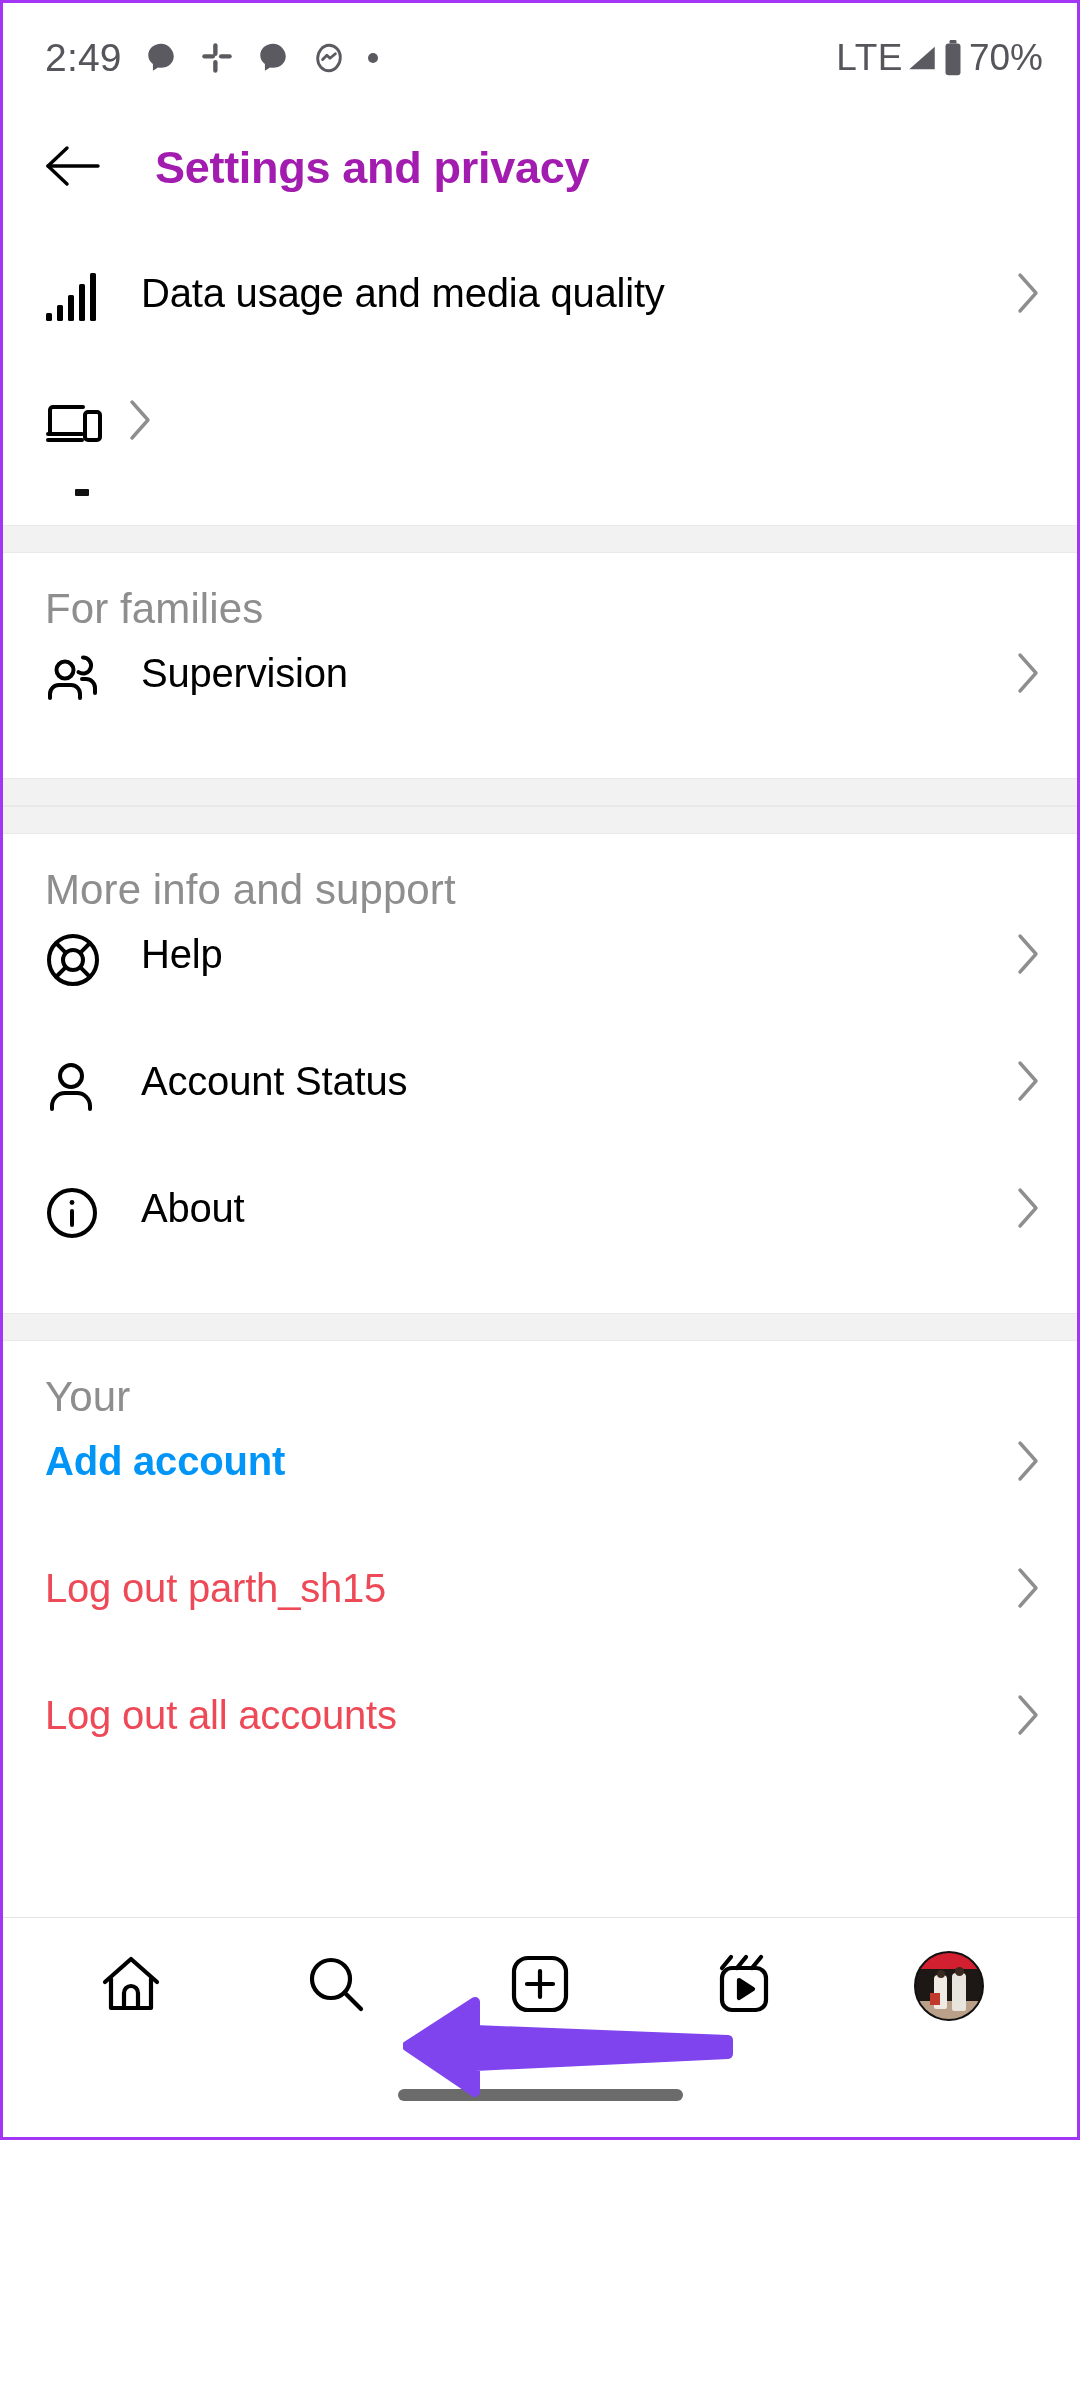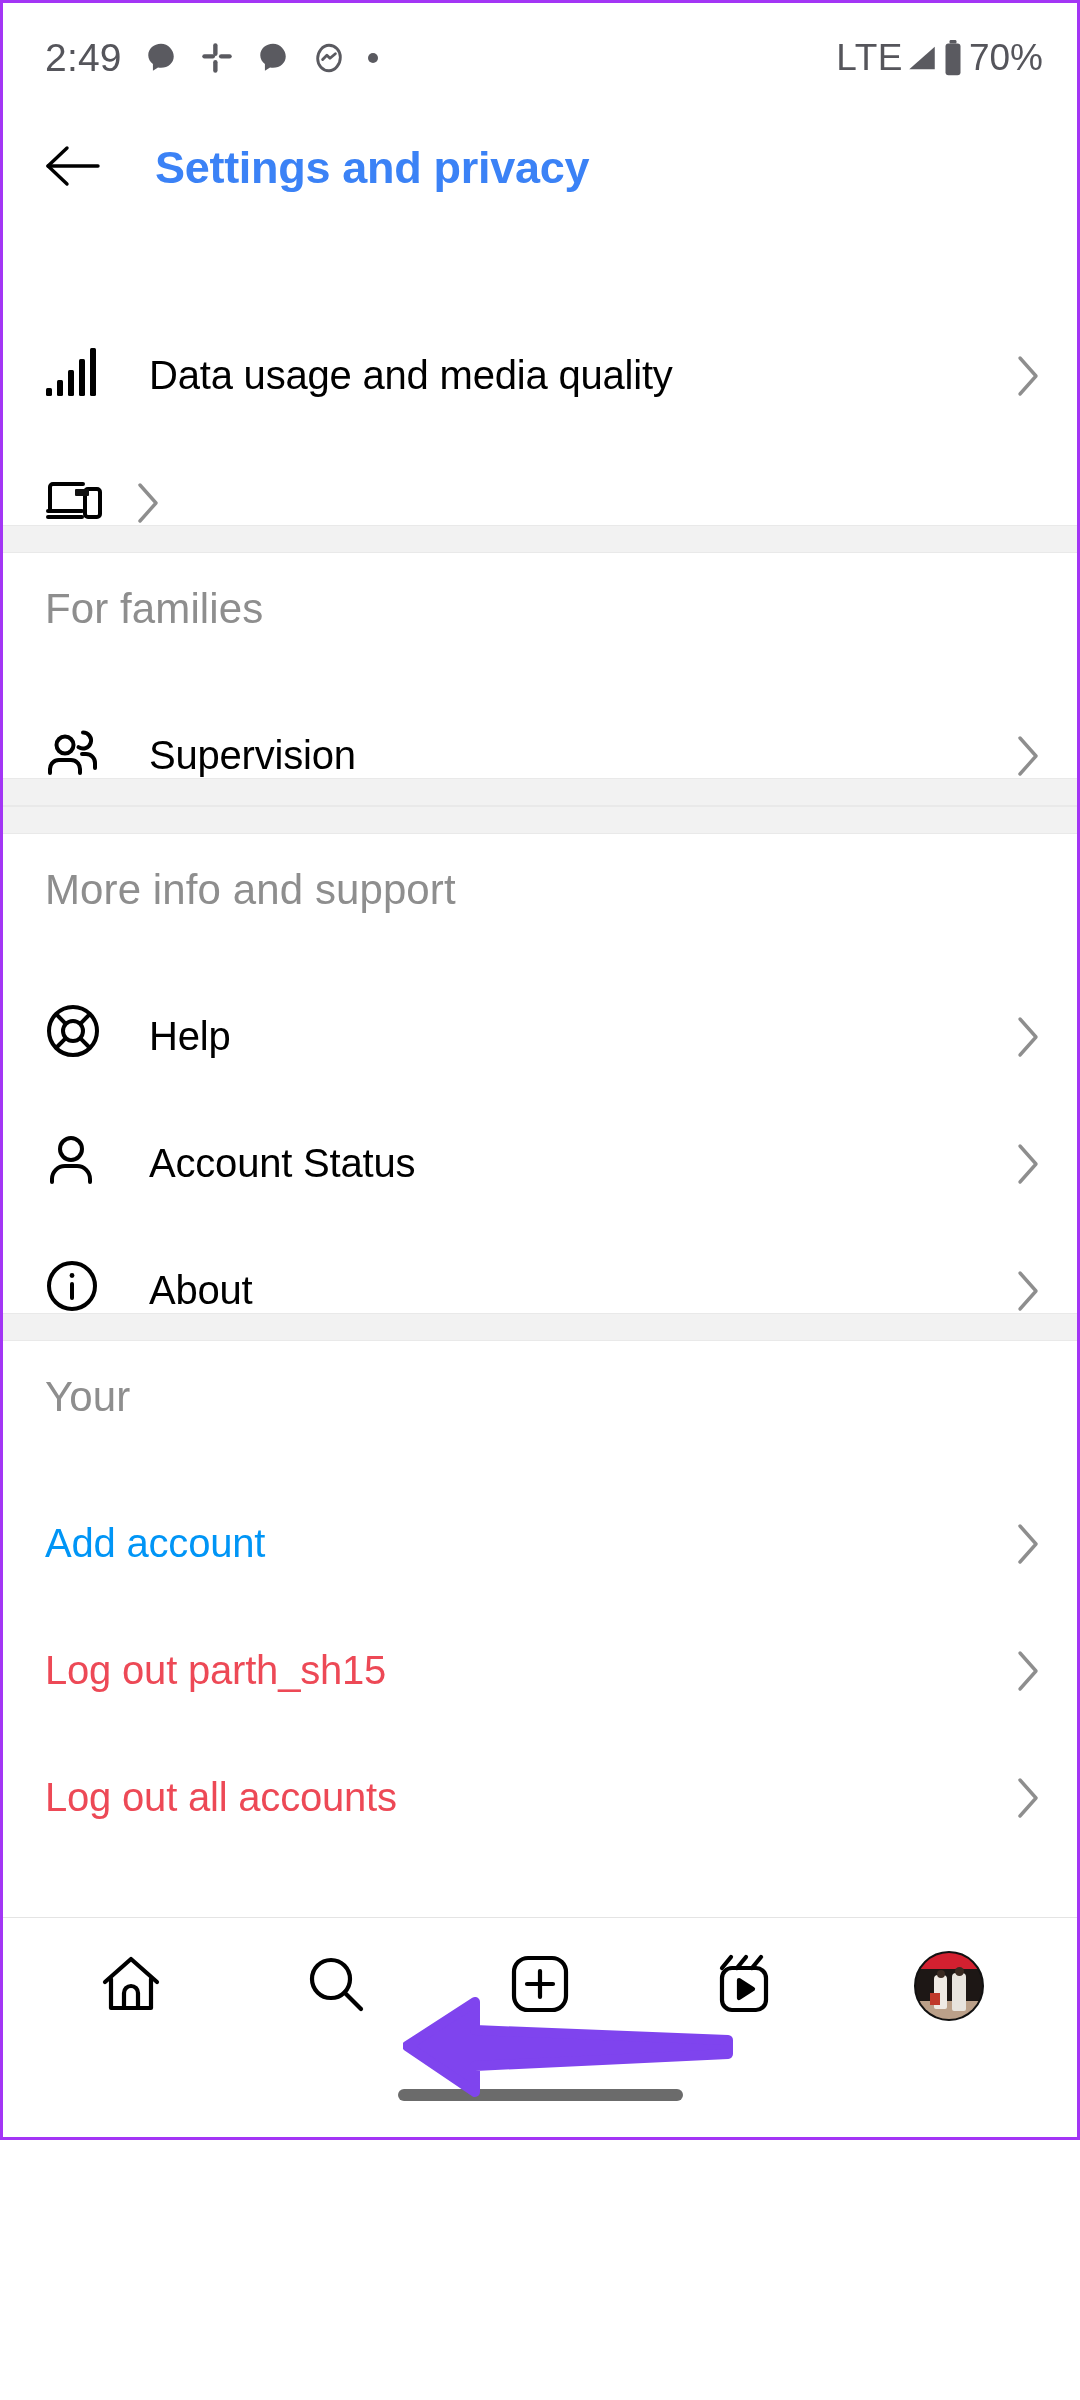--- a/index.html
+++ b/index.html
@@ -44,21 +44,21 @@
   }
   .back-btn {
     width:66px; height:66px;
     display:flex; align-items:center; justify-content:center;
     cursor:pointer;
   }
   .header-title {
     font-size:45px; font-weight:700;
     letter-spacing:-0.3px;
     margin-left:48px;
-    color:#3b82f6;
+    color:#a21caf;
   }
 
   
   .list {
     flex:1 1 auto;
     overflow:hidden;
     position:relative;
     background:#ffffff;
   }
   .cut-sliver {
@@ -75,40 +75,39 @@
     border-top:1px solid #e9e9e9;
     border-bottom:1px solid #e9e9e9;
   }
   .sec-title {
     font-size:42px; color:#8e8e8e;
     padding:32px 0 18px 42px;
     letter-spacing:0.1px;
   }
   .row {
     height:127px;
-    display:flex; align-items:flex-end;
+    display:flex; align-items:flex-start;
     padding:0 36px 0 42px;
     cursor:pointer;
     background:#fff;
-    gap:8px;
   }
   .row-ico {
     width:68px; flex:0 0 68px;
     display:flex; align-items:center; justify-content:flex-start;
   }
   .row-label {
     flex:1 1 auto;
     font-size:40px;
     color:#000;
     margin-left:28px;
     letter-spacing:-0.2px;
     white-space:nowrap;
   }
   .row.no-icon .row-label { margin-left:0; }
-  .row-label.blue { color:#0095F6; }
+  .row-label.blue { color:#0095F6;font-weight:bold; }
   .row-label.red  { color:#ED4956; }
   .chev { flex:0 0 40px; display:flex; align-items:center; justify-content:flex-end; }
 
   
   .arrow-annot {
     position:absolute;
     left:400px; top:1985px;
     width:330px; height:120px;
     pointer-events:none;
     z-index:20;

